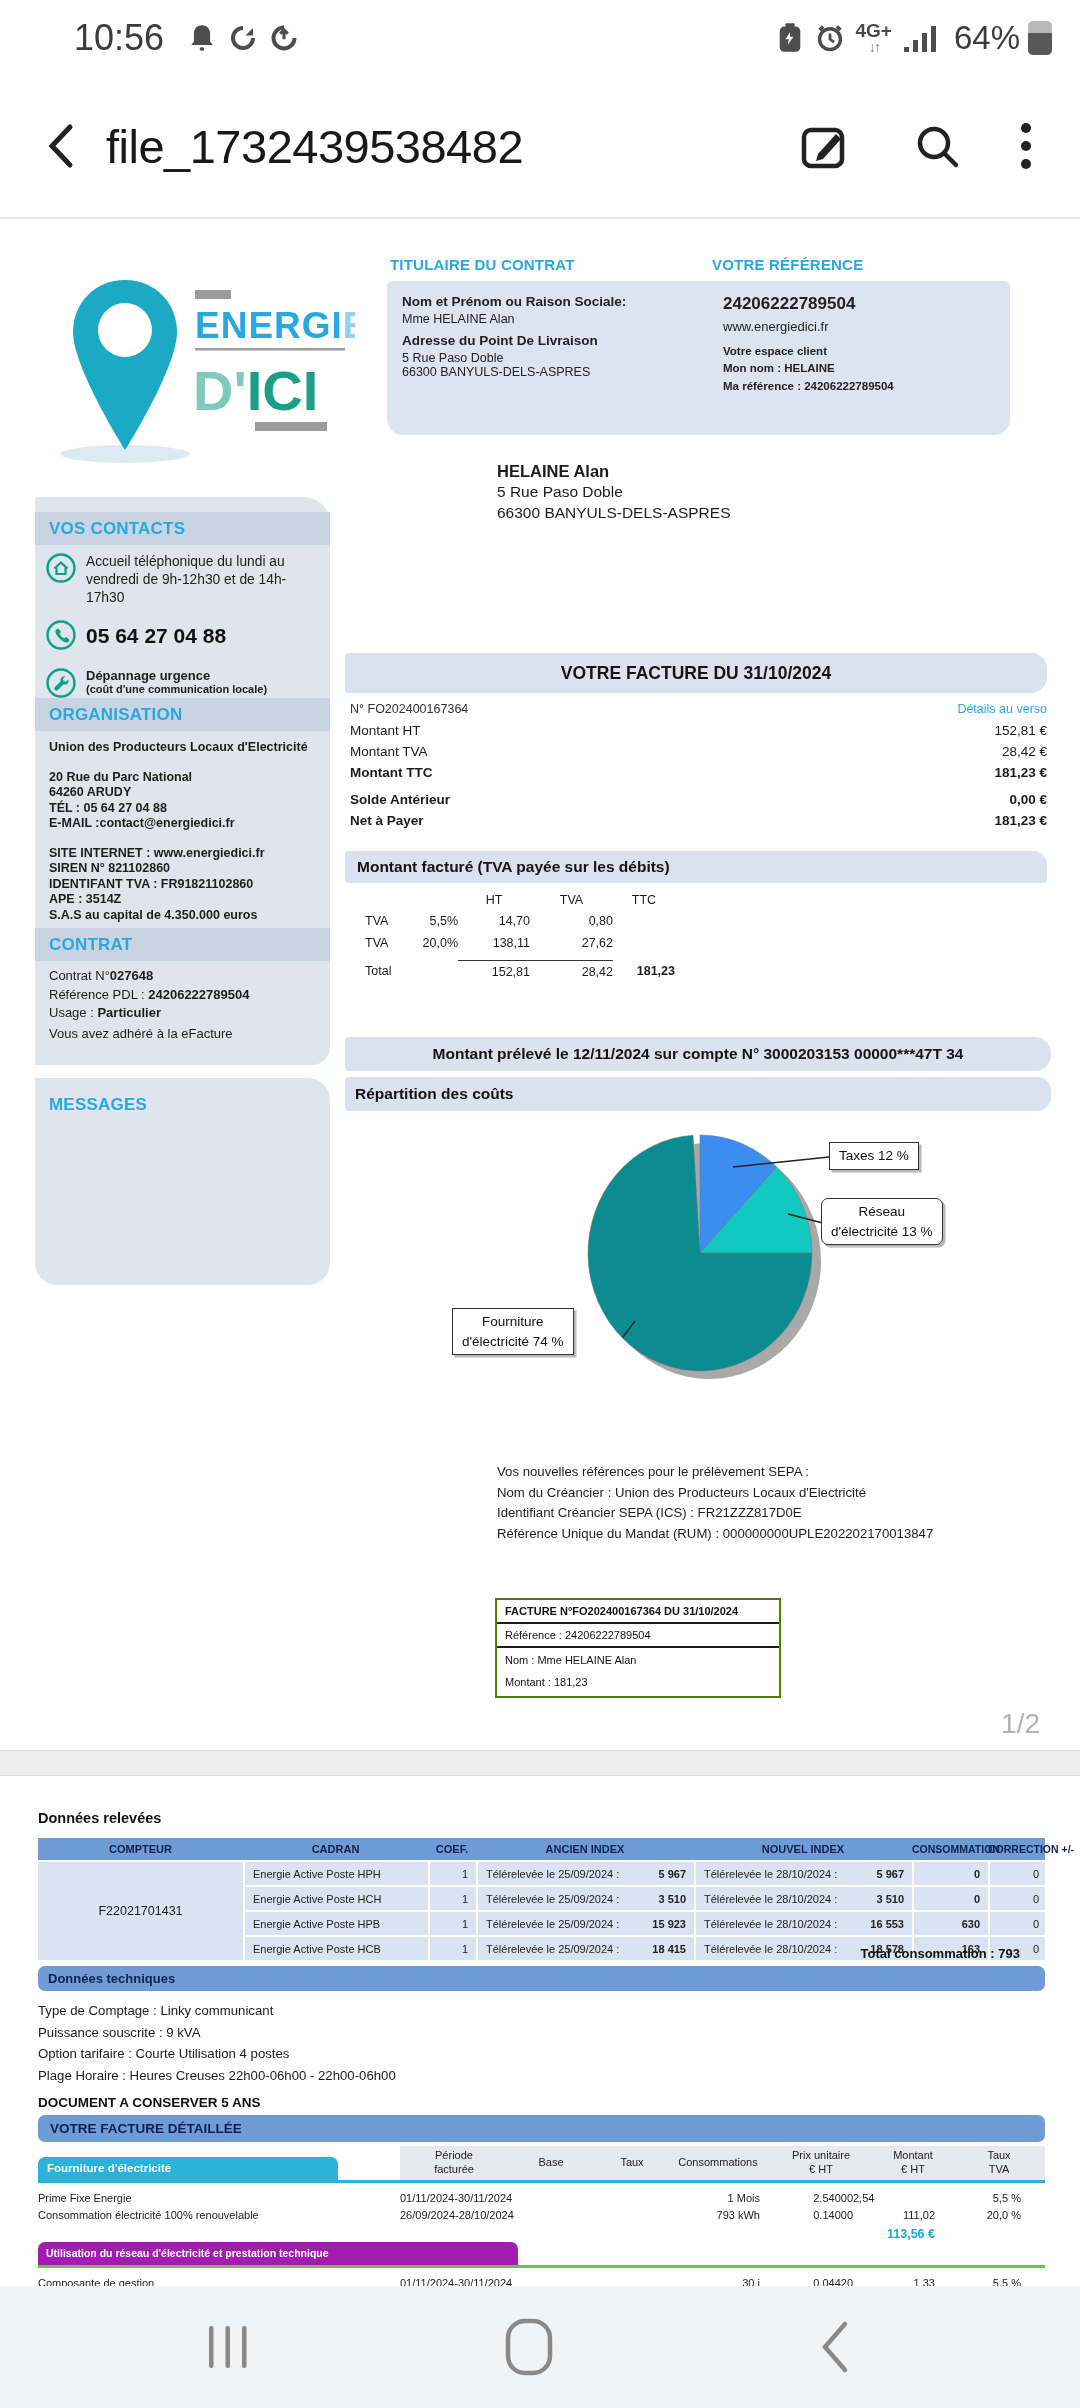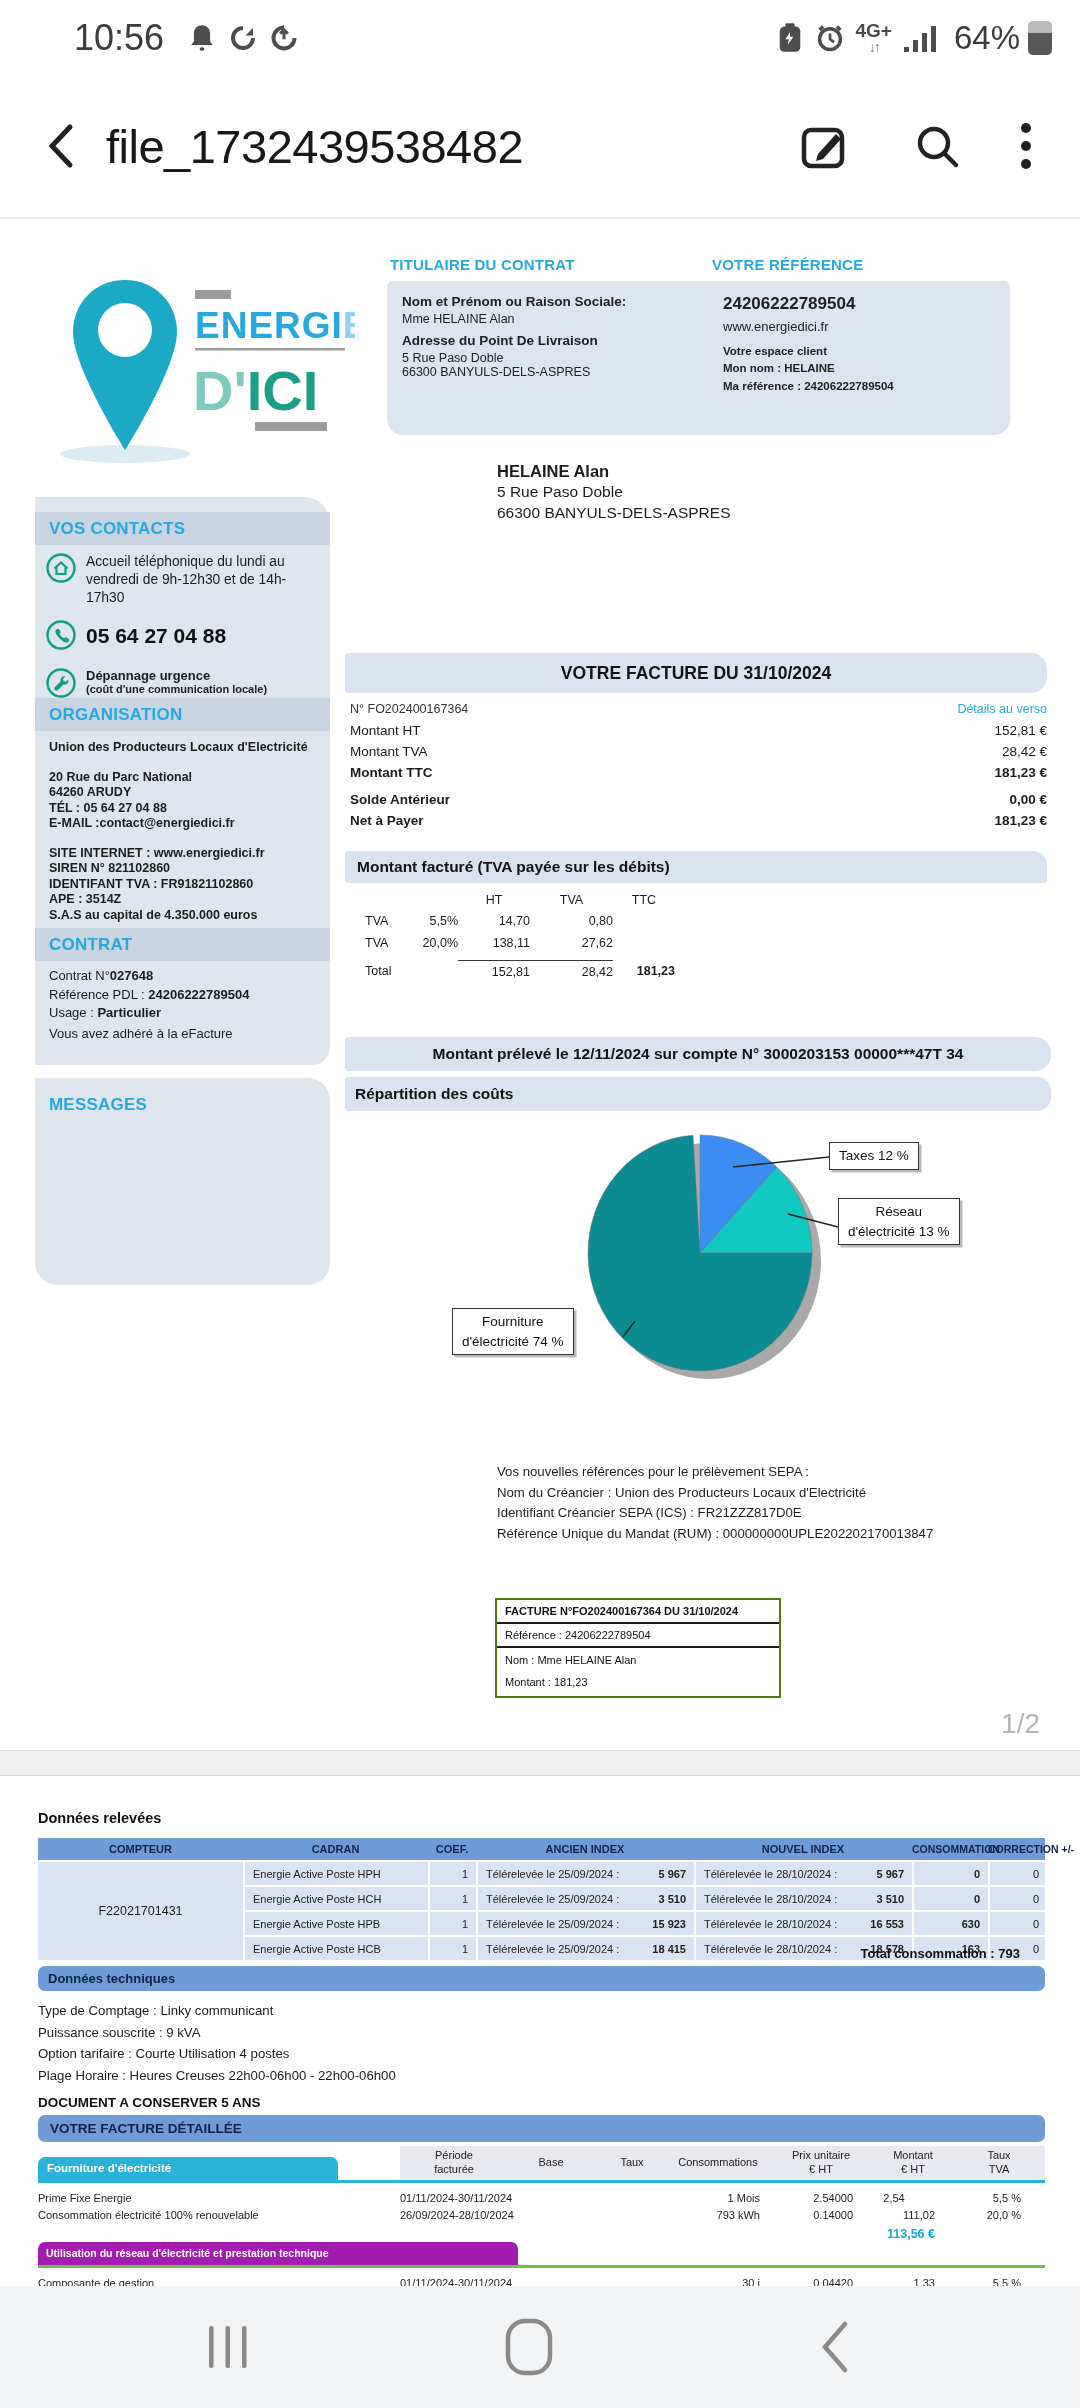--- a/index.html
+++ b/index.html
@@ -299,21 +299,21 @@
           <path d="M370,138 L446.7,52.0 A112,118 0 0 1 482.0,138.0 Z" fill="#12c9c2" stroke="#777" stroke-width="0.5"></path>
           <path d="M370,138 L482.0,138.0 A112,118 0 1 1 363.0,20.2 Z" fill="#0c8c90" stroke="#777" stroke-width="0.5"></path>
         </g>
       <path d="M499 42 L403 52" stroke="#222" stroke-width="1.3" fill="none"></path>
       <path d="M508 112 L458 99" stroke="#222" stroke-width="1.3" fill="none"></path>
       <path d="M293 222 L305 206" stroke="#222" stroke-width="1.3" fill="none"></path>
     </svg>
     <div class="pie-label" style="left:499px;top:27px;">
       <div>Taxes 12 %</div>
     </div>
-    <div class="pie-label" style="left:508px;top:83px;">
+    <div class="pie-label" style="left:491px;top:83px;border-radius:7px;">
       <div>Réseau</div>
       <div>d'électricité 13 %</div>
     </div>
     <div class="pie-label" style="left:122px;top:193px;">
       <div>Fourniture</div>
       <div>d'électricité 74 %</div>
     </div>
   </div>
 
   <div class="abs" style="left:497px;top:1462px;font-size:13.2px;color:#1e1e1e;line-height:20.5px;">
@@ -450,21 +450,21 @@
     <div class="abs" style="left:0;top:34px;width:1007px;height:3px;background:#2bb2d8;"></div>
   </div>
 
   <div class="abs" style="left:38px;top:2189px;width:1007px;font-size:11px;color:#222;">
     <div style="display:flex;height:17px;align-items:center;">
       <span style="width:362px;">Prime Fixe Energie</span>
       <span style="width:118px;">01/11/2024-30/11/2024</span>
       <span style="width:106px;"></span>
       <span style="width:136px;text-align:right;">1 Mois</span>
       <span style="width:93px;text-align:right;">2.54000</span>
-      <span style="width:82px;text-align:center;">2,54</span>
+      <span style="width:82px;text-align:left;">2,54</span>
       <span style="width:86px;text-align:right;">5,5 %</span>
     </div>
     <div style="display:flex;height:17px;align-items:center;">
       <span style="width:362px;">Consommation électricité 100% renouvelable</span>
       <span style="width:118px;">26/09/2024-28/10/2024</span>
       <span style="width:106px;"></span>
       <span style="width:136px;text-align:right;">793 kWh</span>
       <span style="width:93px;text-align:right;">0.14000</span>
       <span style="width:82px;text-align:right;">111,02</span>
       <span style="width:86px;text-align:right;">20,0 %</span>

